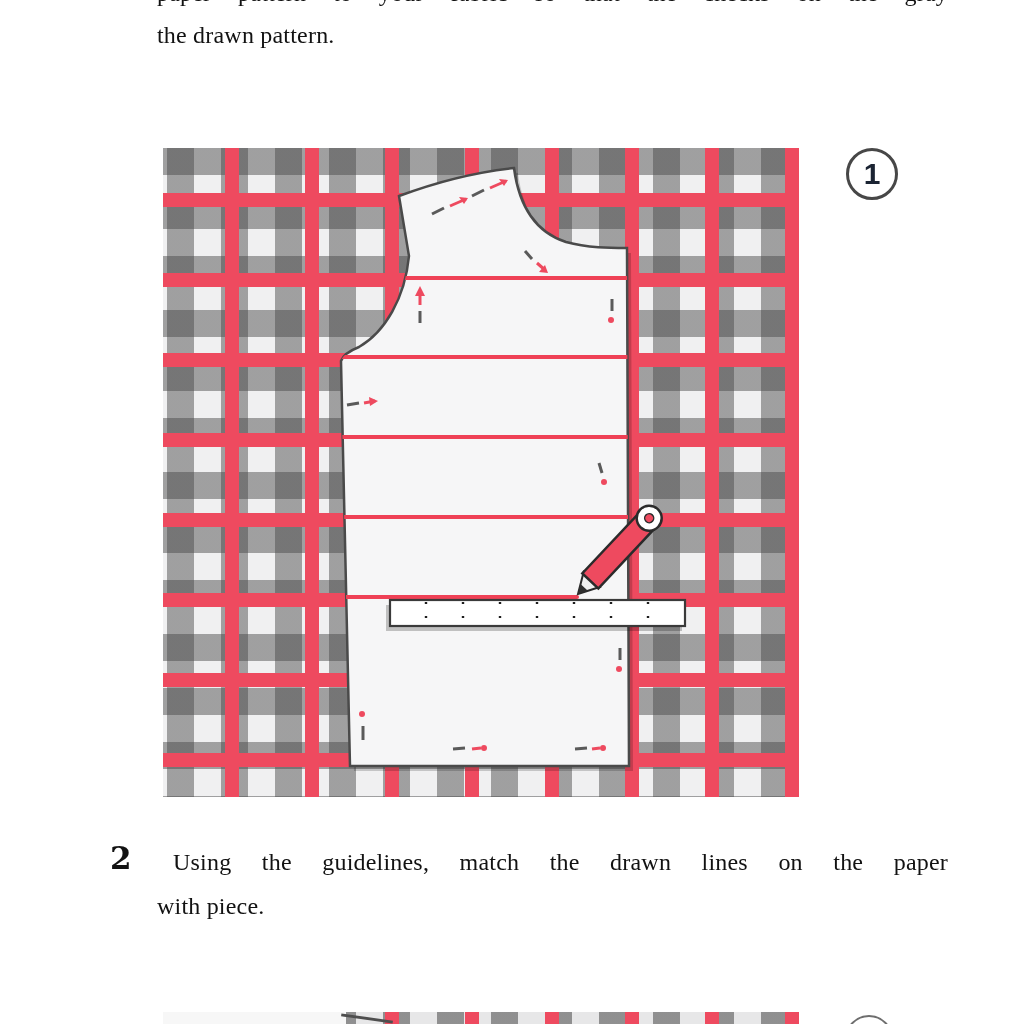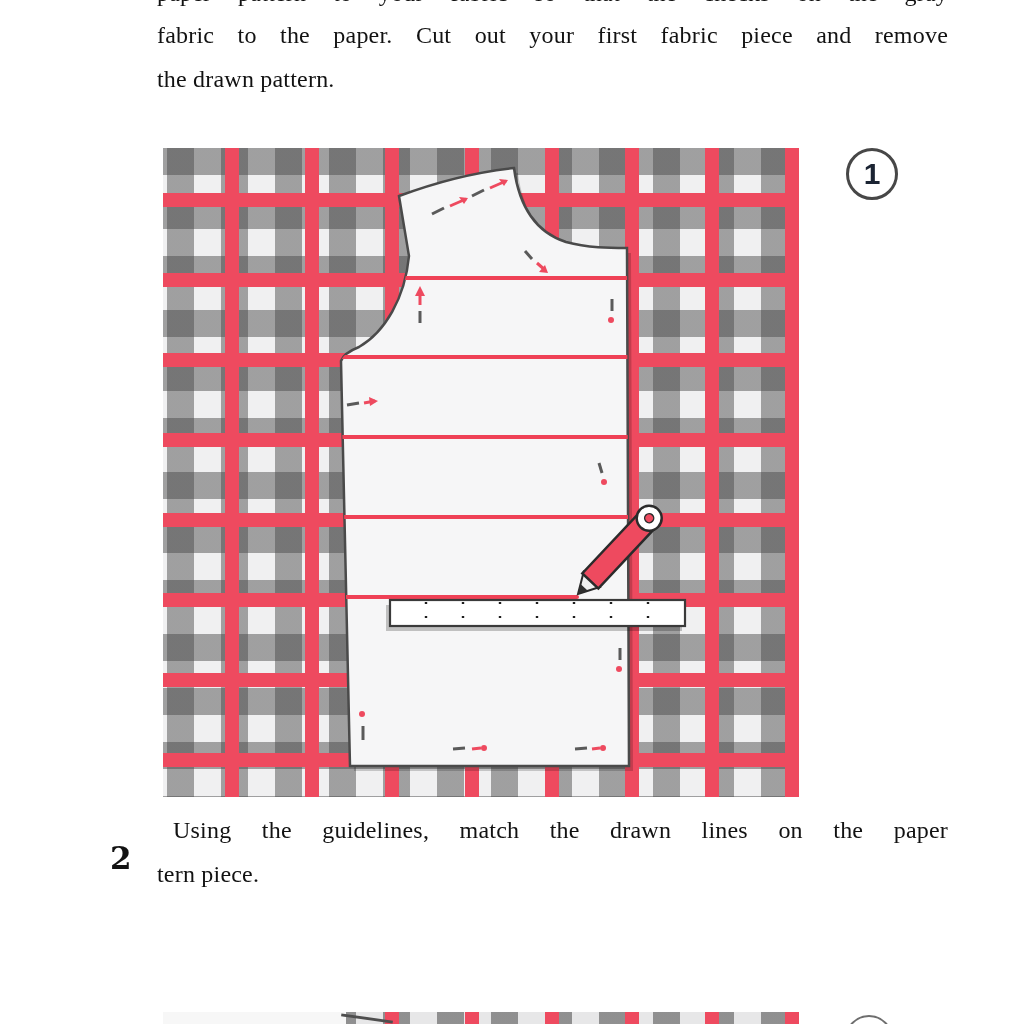--- a/index.html
+++ b/index.html
@@ -61,21 +61,20 @@
 </style>
 </head>
 <body>
 
 <div class="page">
 
   <div class="para" style="top:0px;">
     <div class="clipwrap">
       <div class="tline just">paper pattern to your fabric so that the checks on the gray</div>
     </div>
-    <div class="tline just">fabric to the paper. Cut out your first fabric piece and remove</div>
     <div class="tline">the drawn pattern.</div>
   </div>
 
   <div class="figure">
     <svg width="636" height="649" viewBox="0 0 636 649">
       <defs>
         <clipPath id="pieceClip">
           <path d="M236,48 Q295,26 351,20 C356,58 372,84 403,94 C425,100 447,100 464,100
                    L466,618 L187,618 C184,480 180,340 178,213 C180,207 186,203 196,199
                    C222,184 242,150 246,108 Z"></path>
@@ -151,23 +150,23 @@
       </g>
     </svg>
 
   </div>
 
   <div class="badge">
     <span>1</span>
   </div>
 
   <div class="step-num">2</div>
-  <div class="para" style="top:808px;">
+  <div class="para" style="top:840px;">
     <div class="tline just indent-first">Using the guidelines, match the drawn lines on the paper</div>
-    <div class="tline">tern piece.</div>
+    <div class="tline">with piece.</div>
   </div>
 
   <div class="next-strip">
     <div class="white-part"></div>
     <div class="corner-line"></div>
   </div>
   <div class="badge2-arc"></div>
 
 </div>
 

